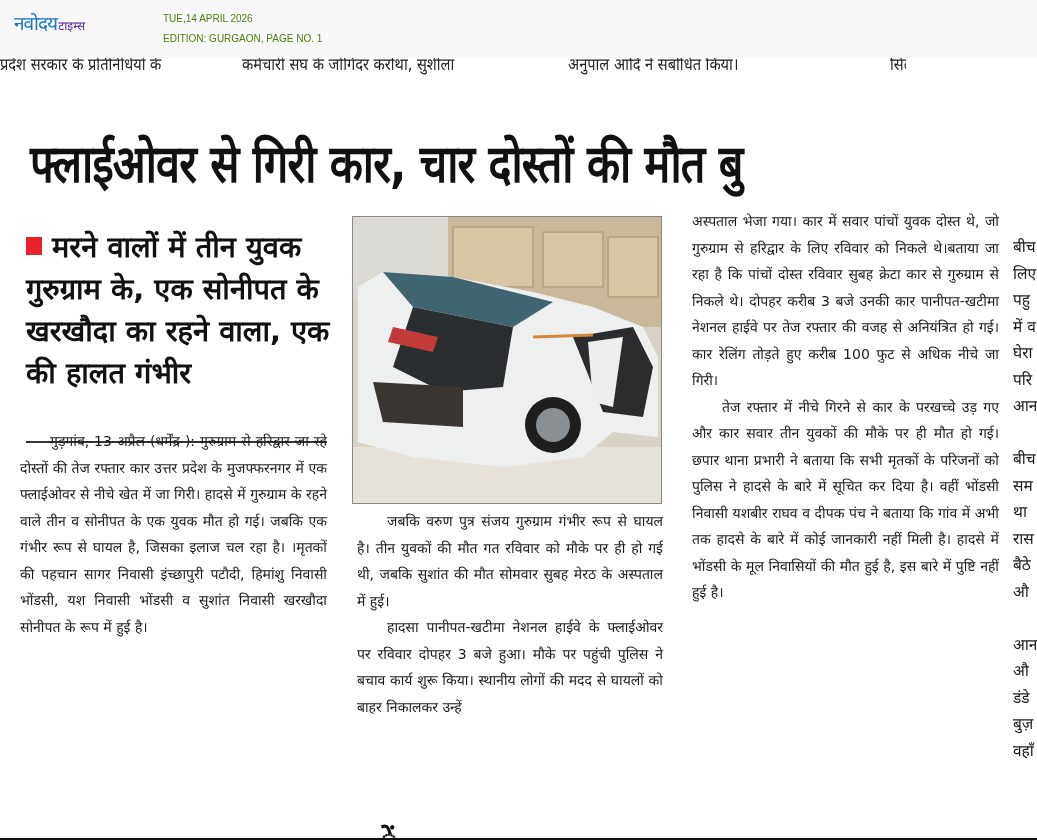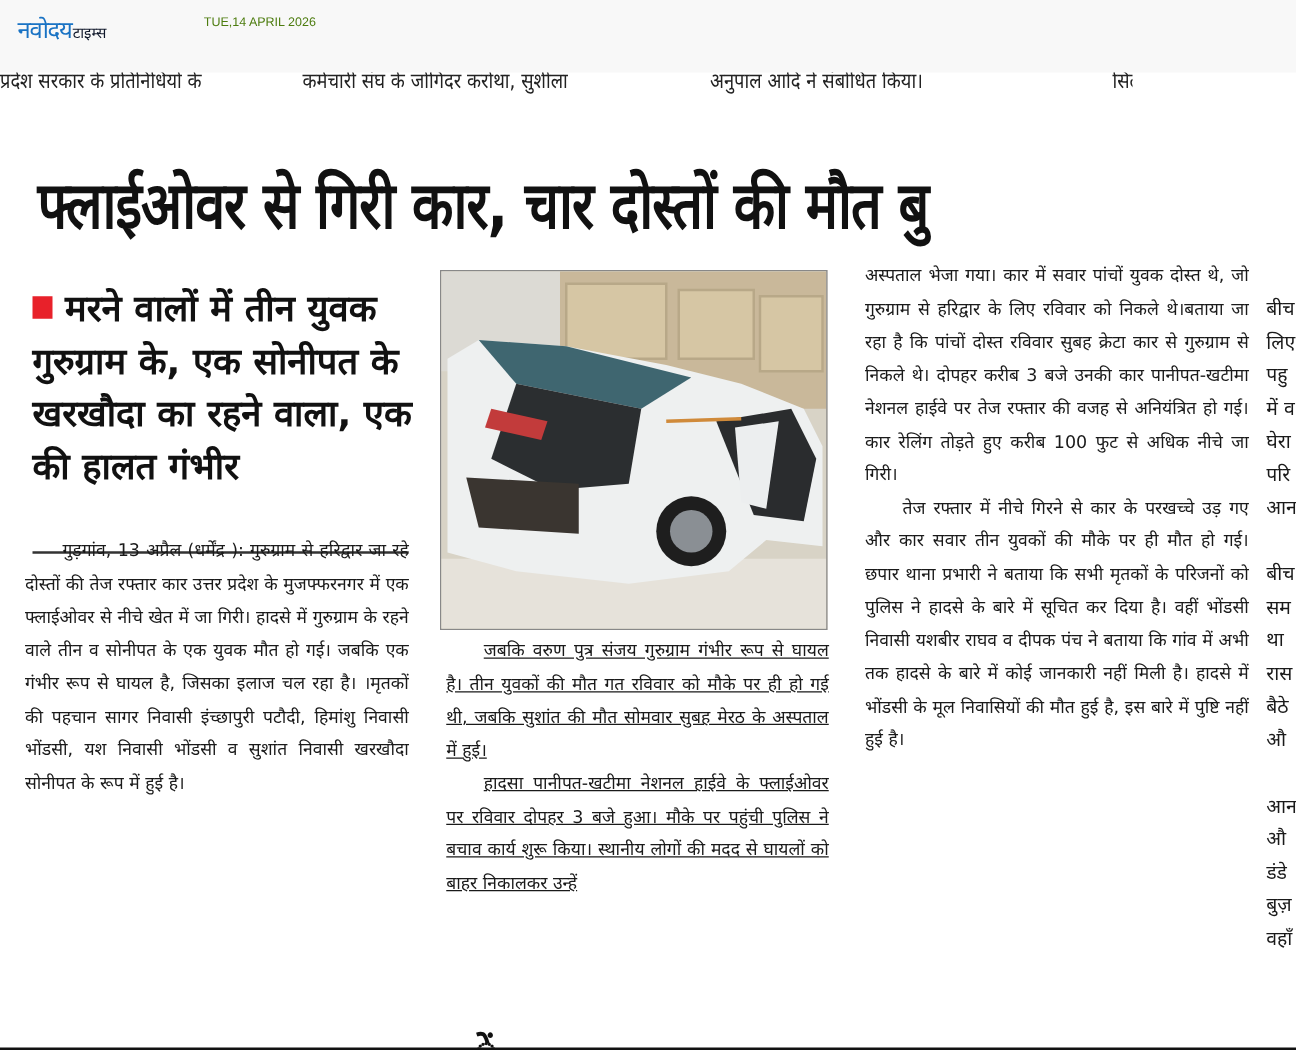--- a/index.html
+++ b/index.html
@@ -14,21 +14,21 @@
     }
     .logo {
       position: absolute; left: 14px; top: 10px; height: 22px;
       display: flex; align-items: baseline;
     }
     .logo-main {
       color: #1a73c4; font-weight: normal; font-size: 19px; letter-spacing: -1px;
       font-family: "DejaVu Sans", sans-serif;
     }
     .logo-sub {
-      color: #0f172a; font-size: 12px; margin-left: 1px;
+      color: #4c1d95; font-size: 12px; margin-left: 1px;
       font-family: "DejaVu Sans", sans-serif;
     }
     .edition {
       position: absolute; left: 163px; top: 9px;
       font-family: "Liberation Sans", sans-serif; font-size: 10px; line-height: 20px;
       color: #4d7c0f;
     }
     .topstrip {
       position: absolute; top: 46px; left: 0; width: 906px; height: 40px; overflow: hidden;
     }
@@ -79,20 +79,21 @@
 </head>
 <body>
 
 <div class="topbar">
   <div class="logo">
     <span class="logo-main">नवोदय</span>
     <span class="logo-sub">टाइम्स</span>
   </div>
   <div class="edition">
     <div>TUE,14 APRIL 2026</div>
+    <div>EDITION: GURGAON, PAGE NO. 1</div>
   </div>
 </div>
 
 <div class="topstrip">
   <span class="strip-text" style="left:0px">प्रदेश सरकार के प्रतिनिधियों के</span>
   <span class="strip-text" style="left:242px">कर्मचारी संघ के जोगिंदर करोथा, सुशीला</span>
   <span class="strip-text" style="left:568px">अनुपाल आदि ने संबोधित किया।</span>
   <span class="strip-text" style="left:890px">सिलाइ का काम क</span>
 </div>
 
@@ -120,21 +121,21 @@
     <path d="M40 110 L85 120 L80 135 L35 125 Z" fill="#c23b3b"></path>
     <path d="M20 165 L110 170 L110 210 L30 205 Z" fill="#3a3530"></path>
     <circle cx="200" cy="208" r="28" fill="#1e1e1e"></circle>
     <circle cx="200" cy="208" r="17" fill="#8a8f94"></circle>
     <path d="M220 120 L280 110 L300 150 L290 200 L250 195 Z" fill="#2a2c2e"></path>
     <path d="M235 125 L270 120 L260 190 L240 185 Z" fill="#eceeef"></path>
     <path d="M180 120 L240 118" stroke="#d08a3a" stroke-width="3"></path>
   </svg>
 </div>
 
-<div class="col" style="left:357px; top:508px; width:306px;text-decoration:underline;">
+<div class="col" style="left:357px; top:508px; width:306px;">
   <p class="indent">जबकि वरुण पुत्र संजय गुरुग्राम गंभीर रूप से घायल है। तीन युवकों की मौत गत रविवार को मौके पर ही हो गई थी, जबकि सुशांत की मौत सोमवार सुबह मेरठ के अस्पताल में हुई।</p>
   <p class="indent">हादसा पानीपत-खटीमा नेशनल हाईवे के फ्लाईओवर पर रविवार दोपहर 3 बजे हुआ। मौके पर पहुंची पुलिस ने बचाव कार्य शुरू किया। स्थानीय लोगों की मदद से घायलों को बाहर निकालकर उन्हें</p>
 </div>
 
 <div class="col" style="left:692px; top:208px; width:307px;">
   <p>अस्पताल भेजा गया। कार में सवार पांचों युवक दोस्त थे, जो गुरुग्राम से हरिद्वार के लिए रविवार को निकले थे।बताया जा रहा है कि पांचों दोस्त रविवार सुबह क्रेटा कार से गुरुग्राम से निकले थे। दोपहर करीब 3 बजे उनकी कार पानीपत-खटीमा नेशनल हाईवे पर तेज रफ्तार की वजह से अनियंत्रित हो गई। कार रेलिंग तोड़ते हुए करीब 100 फुट से अधिक नीचे जा गिरी।</p>
   <p class="indent">तेज रफ्तार में नीचे गिरने से कार के परखच्चे उड़ गए और कार सवार तीन युवकों की मौके पर ही मौत हो गई। छपार थाना प्रभारी ने बताया कि सभी मृतकों के परिजनों को पुलिस ने हादसे के बारे में सूचित कर दिया है। वहीं भोंडसी निवासी यशबीर राघव व दीपक पंच ने बताया कि गांव में अभी तक हादसे के बारे में कोई जानकारी नहीं मिली है। हादसे में भोंडसी के मूल निवासियों की मौत हुई है, इस बारे में पुष्टि नहीं हुई है।</p>
 </div>
 
 <div class="edge-col" style="top:234px;">

